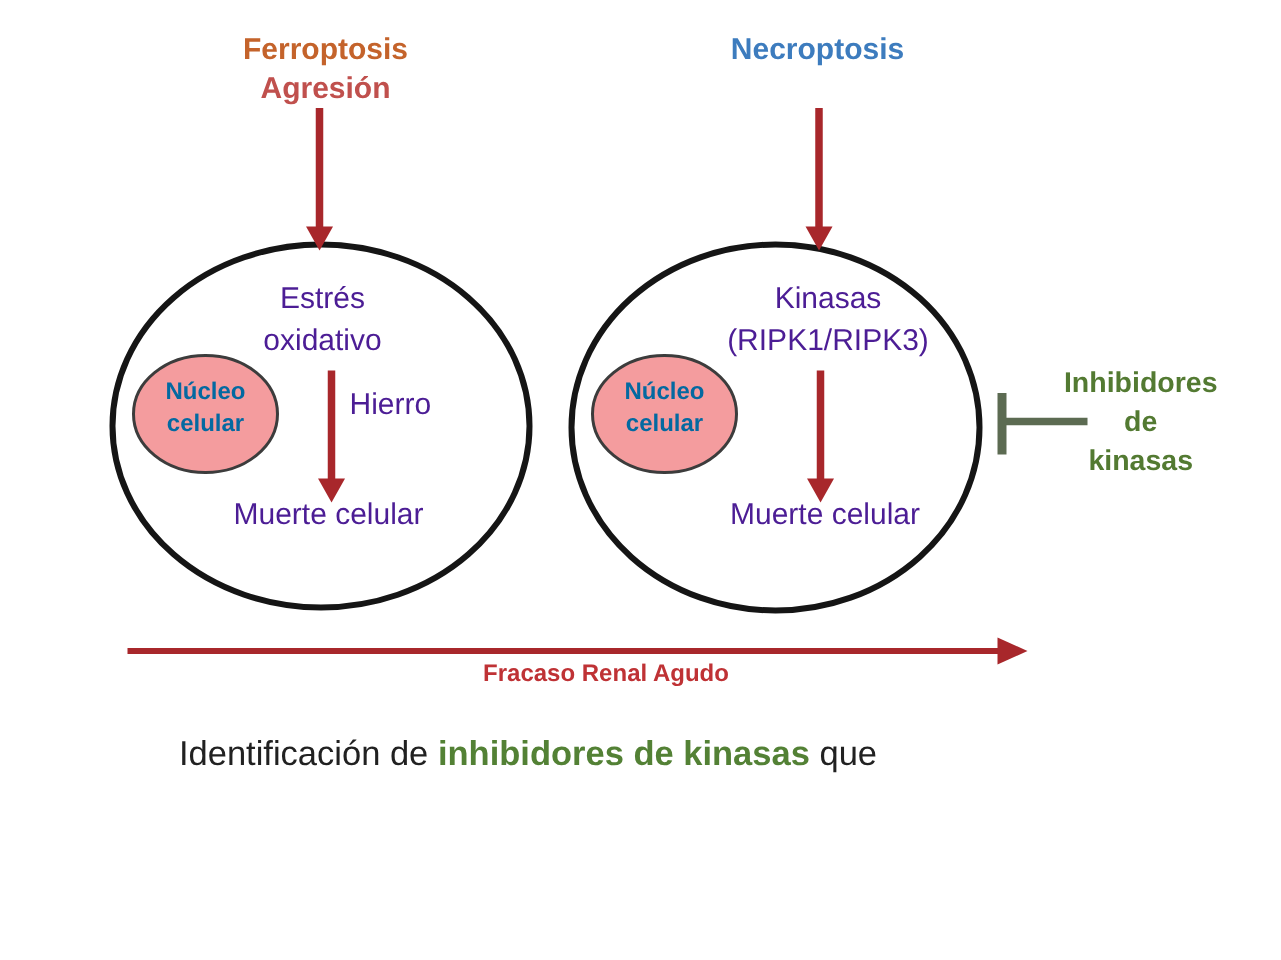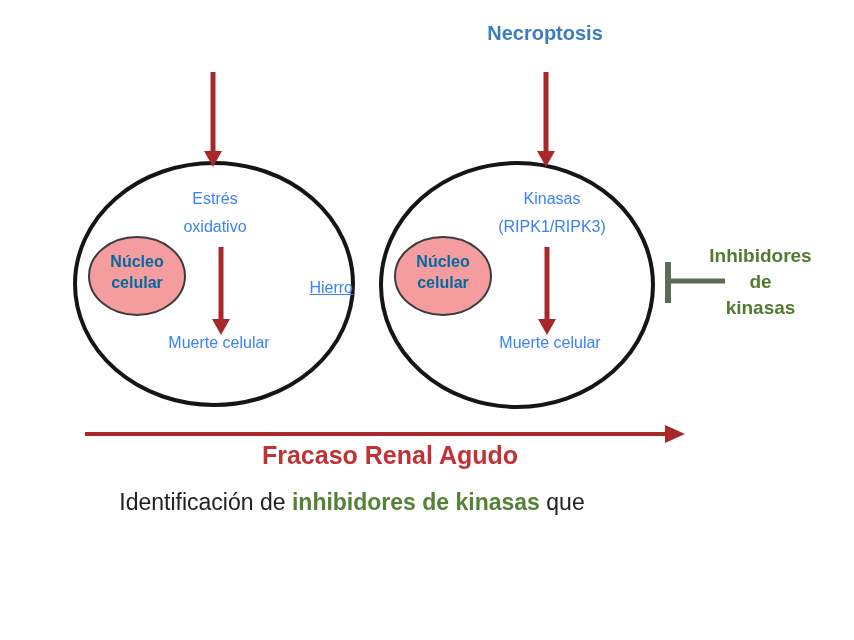--- a/index.html
+++ b/index.html
@@ -13,38 +13,38 @@
 
   
   .pathway-label{top:20px;width:220px;font-weight:bold;font-size:20px;line-height:26px;}
   .pw-left{left:107px;}
   .pw-right{left:435px;}
   .t-orange{color:#c4632b;}
   .t-red{color:#c0504d;}
   .t-blue{color:#3d7cbe;}
 
   
-  .cell-txt{color:#3b82f6;font-size:16px;line-height:28px;}
+  .cell-txt{color:#4c1d95;font-size:20px;line-height:28px;}
   .stimulus-left{left:115px;top:185px;width:200px;}
   .stimulus-right{left:432px;top:185px;width:240px;}
-  .mediator{left:233px;top:274px;width:120px;text-align:right;text-decoration:underline;}
+  .mediator{left:233px;top:256px;width:120px;text-align:left;}
   .outcome-left{left:119px;top:329px;width:200px;}
   .outcome-right{left:450px;top:329px;width:200px;}
 
   
   .nucleus-txt{color:#0369a1;font-weight:bold;font-size:16px;line-height:21px;}
   .nuc-left{left:87px;top:251px;width:100px;}
   .nuc-right{left:393px;top:251px;width:100px;}
 
   
   .inhibitor-txt{left:688px;top:243px;width:145px;color:#537a32;font-weight:bold;
     font-size:19px;line-height:26px;}
 
   
-  .axis-txt{left:0;top:441px;width:780px;color:#bf3235;font-weight:bold;font-size:25px;}
+  .axis-txt{left:14px;top:441px;width:780px;color:#bf3235;font-weight:bold;font-size:16px;}
 
   
   .caption{left:0;top:487px;width:704px;color:#212121;font-size:23px;line-height:31px;}
   .cap-green{color:#538135;font-weight:bold;}
   .cap-blue{color:#2e8fd0;font-weight:bold;}
 </style>
 </head>
 <body>
 
 <div id="canvas">
@@ -80,20 +80,22 @@
       <line x1="668" y1="281" x2="725" y2="281" stroke="#5c6b52" stroke-width="5"></line>
     </g>
 
     <g>
       <line x1="85" y1="434" x2="667" y2="434" stroke="#a8272b" stroke-width="4"></line>
       <polygon points="665,425 665,443 685,434" fill="#a8272b"></polygon>
     </g>
   </svg>
 
   <div class="txt pathway-label pw-left">
+    <div class="t-orange">Ferroptosis</div>
+    <div class="t-red">Agresión</div>
   </div>
   <div class="txt pathway-label pw-right">
     <div class="t-blue">Necroptosis</div>
   </div>
 
   <div class="txt cell-txt preline stimulus-left">Estrés
 oxidativo</div>
   <div class="txt cell-txt mediator">Hierro</div>
   <div class="txt cell-txt outcome-left">Muerte celular</div>
   <div class="txt nucleus-txt preline nuc-left">Núcleo

